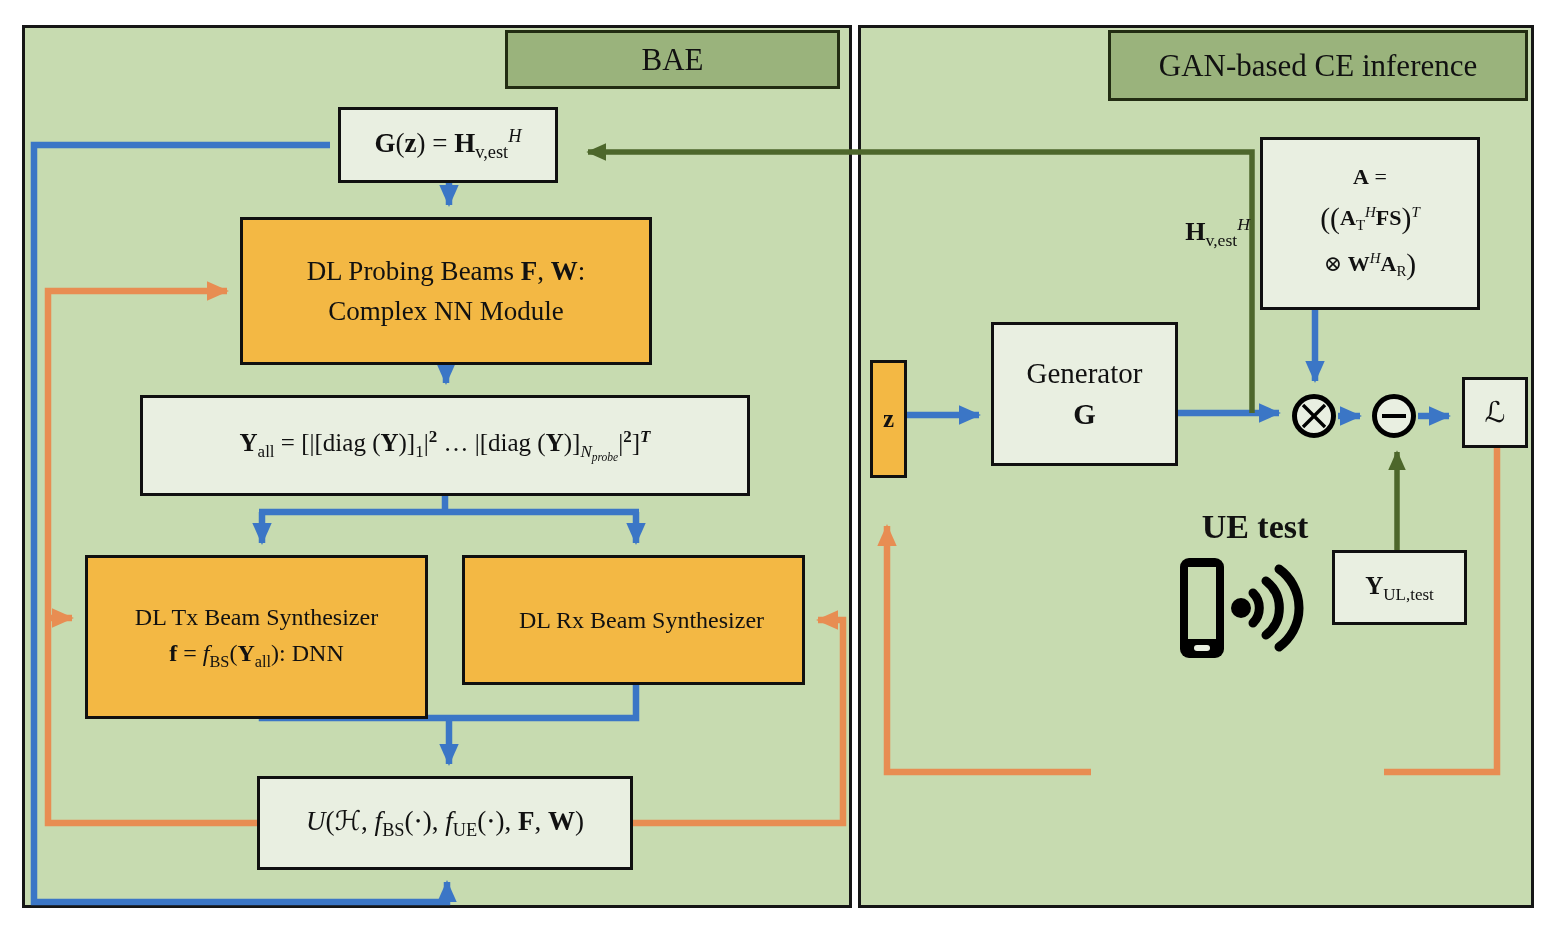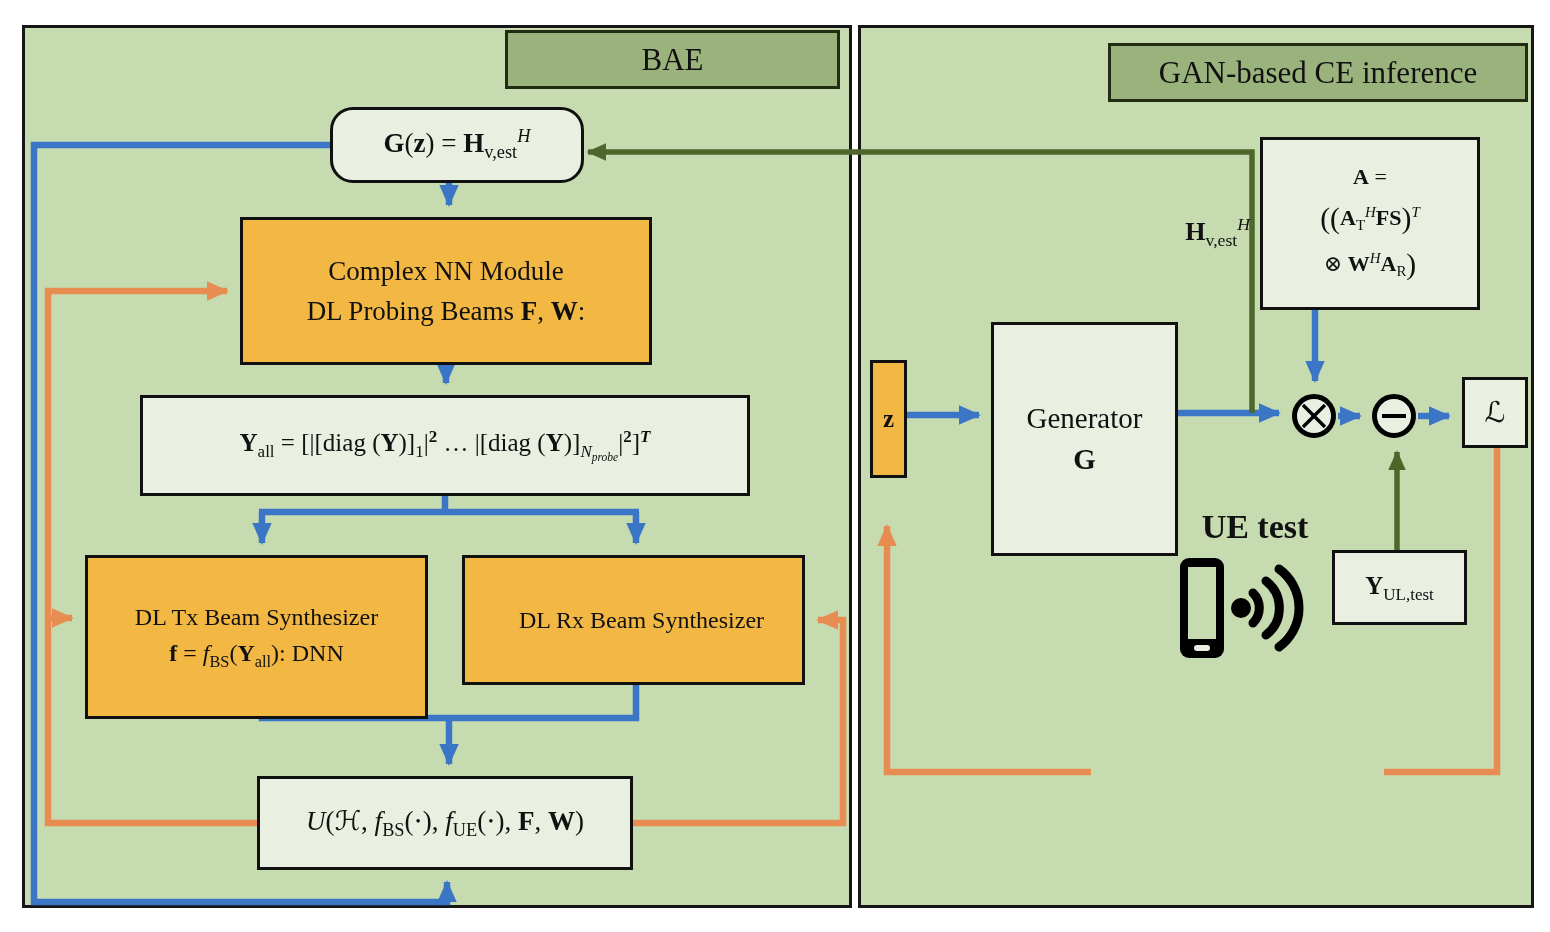--- a/index.html
+++ b/index.html
@@ -71,66 +71,66 @@
     <path class="wire wo" marker-end="url(#ao)" d="M48,618 L72,618"></path>
     <path class="wire wo" marker-end="url(#ao)" d="M633,823 L843,823 L843,620 L818,620"></path>
     <path class="wire wo" d="M1497,448 L1497,772 L1384,772"></path>
     <path class="wire wo" marker-end="url(#ao)" d="M1091,772 L887,772 L887,526"></path>
   </svg>
 
   <div class="nbox titlebox" style="left:505px;top:30px;width:335px;height:59px;">
     <span>BAE</span>
   </div>
 
-  <div class="nbox light" style="left:330px;top:107px;width:254px;height:76px;font-size:27px;border-radius:23px;">
+  <div class="nbox light" style="left:338px;top:107px;width:220px;height:76px;font-size:27px;">
     <span><b>G</b>(<b>z</b>) = <b>H</b><sub>v,est</sub><sup><i>H</i></sup></span>
   </div>
 
   <div class="nbox orangebox" style="left:240px;top:217px;width:412px;height:148px;font-size:27px;">
+    <span>DL Probing Beams <b>F</b>, <b>W</b>:</span>
     <span>Complex NN Module</span>
-    <span>DL Probing Beams <b>F</b>, <b>W</b>:</span>
   </div>
 
   <div class="nbox light" style="left:140px;top:395px;width:610px;height:101px;font-size:25px;">
     <span><b>Y</b><sub>all</sub> = [|[diag (<b>Y</b>)]<sub>1</sub>|<sup><b>2</b></sup> … |[diag (<b>Y</b>)]<sub><i>N<sub>probe</sub></i></sub>|<sup><b>2</b></sup>]<sup><b><i>T</i></b></sup></span>
   </div>
 
   <div class="nbox orangebox" style="left:85px;top:555px;width:343px;height:164px;font-size:24px;">
     <span>DL Tx Beam Synthesizer</span>
     <span><b>f</b> = <i>f</i><sub>BS</sub>(<b>Y</b><sub>all</sub>): DNN</span>
   </div>
 
   <div class="nbox orangebox" style="left:462px;top:555px;width:343px;height:130px;font-size:24px;padding-left:16px;">
     <span>DL Rx Beam Synthesizer</span>
   </div>
 
   <div class="nbox light" style="left:257px;top:776px;width:376px;height:94px;font-size:27px;">
     <span><i>U</i>(ℋ, <i>f</i><sub>BS</sub>(⋅), <i>f</i><sub>UE</sub>(⋅), <b>F</b>, <b>W</b>)</span>
   </div>
 
-  <div class="nbox titlebox" style="left:1108px;top:43px;width:420px;height:59px;">
+  <div class="nbox titlebox" style="left:1108px;top:30px;width:420px;height:71px;">
     <span>GAN-based CE inference</span>
   </div>
 
   <div class="nbox light" style="left:1260px;top:137px;width:220px;height:173px;font-size:22px;line-height:1.55;">
     <span><b>A</b> =</span>
     <span><span class="bigp">((</span><b>A</b><sub>T</sub><sup><i>H</i></sup><b>FS</b><span class="bigp">)</span><sup><i>T</i></sup></span>
     <span>⊗ <b>W</b><sup><i>H</i></sup><b>A</b><sub>R</sub><span class="bigp">)</span></span>
   </div>
 
   <div class="flabel" style="left:1118px;top:192px;width:132px;font-size:26px;text-align:right;">
     <span><b>H</b><sub>v,est</sub><sup><i>H</i></sup></span>
   </div>
 
 
   <div class="nbox orangebox" style="left:870px;top:360px;width:37px;height:118px;font-size:25px;">
     <span><b>z</b></span>
   </div>
 
-  <div class="nbox light" style="left:991px;top:322px;width:187px;height:234px;font-size:29px;line-height:1.4;">
+  <div class="nbox light" style="left:991px;top:322px;width:187px;height:144px;font-size:29px;line-height:1.4;">
     <span>Generator</span>
     <span><b>G</b></span>
   </div>
 
   <div class="opnode" style="left:1292px;top:394px;">
     <svg width="30" height="30" viewBox="0 0 30 30">
       <line x1="4" y1="4" x2="26" y2="26" stroke="#000" stroke-width="3.4"></line>
       <line x1="26" y1="4" x2="4" y2="26" stroke="#000" stroke-width="3.4"></line>
     </svg>
   </div>

